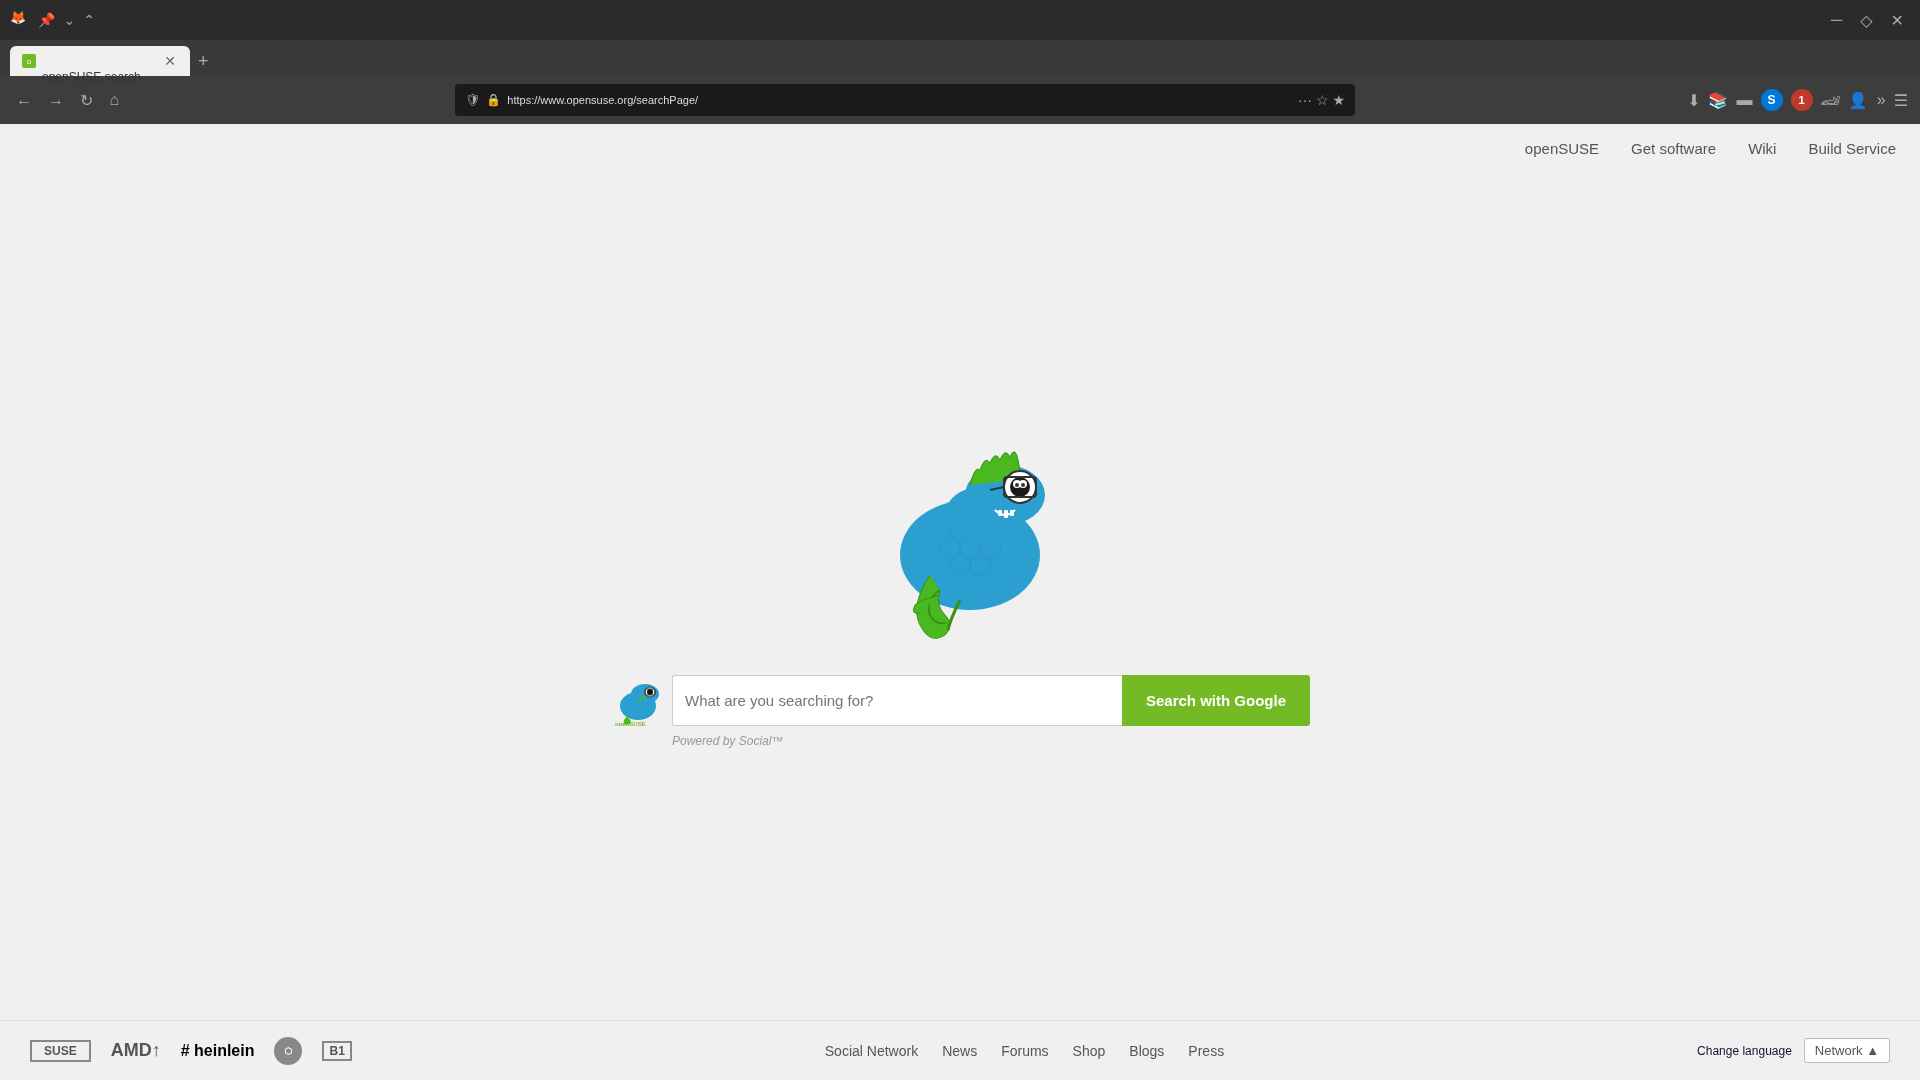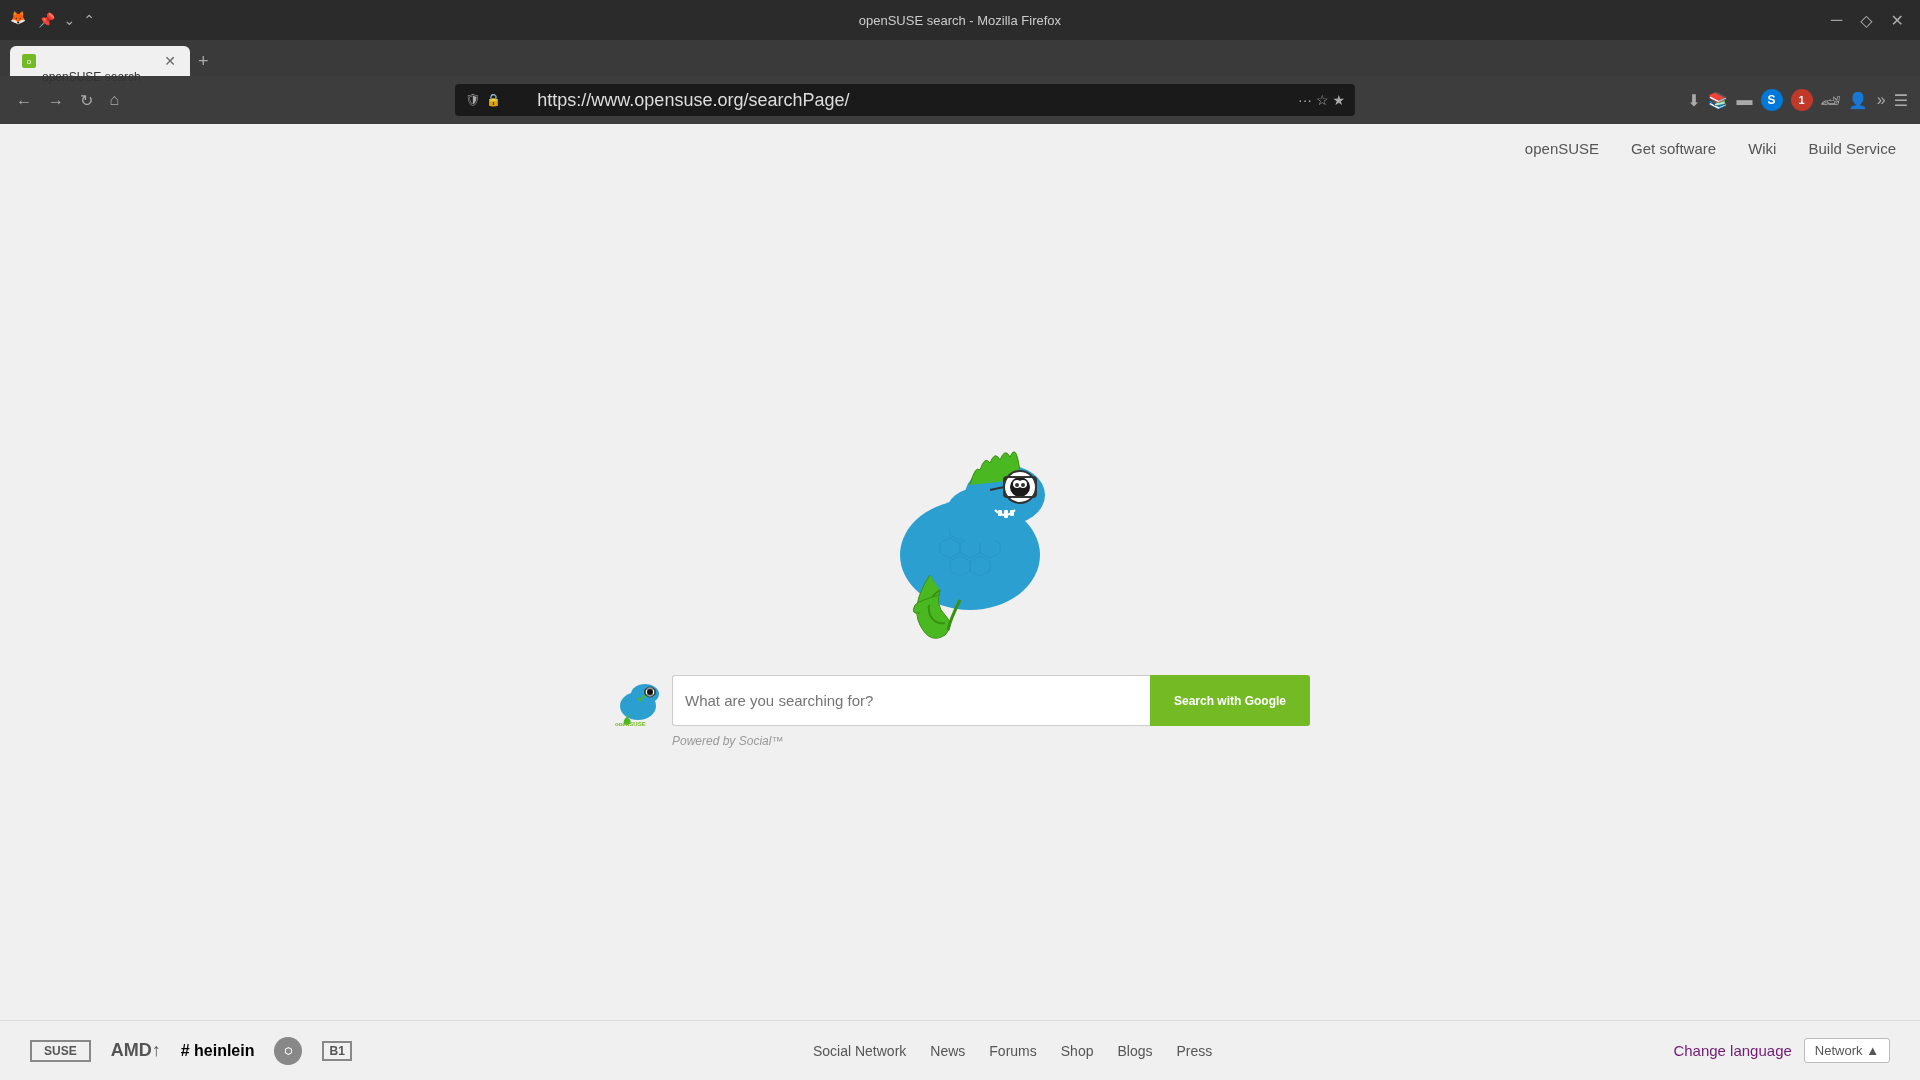--- a/index.html
+++ b/index.html
@@ -70,24 +70,23 @@
       padding: 0 10px;
       gap: 6px;
       max-width: 900px;
       margin: 0 auto;
     }
     .url-icon { color: #aaa; font-size: 12px; }
     .url-input {
       background: none;
       border: none;
       color: #ddd;
-      font-size: 18px;
+      font-size: 11px;
       flex: 1;
       outline: none;
-      margin-left: 30px;
     }
     .url-actions { display: flex; gap: 4px; align-items: center; }
     .url-action-btn { background: none; border: none; color: #aaa; font-size: 14px; cursor: pointer; }
     .toolbar-right { display: flex; align-items: center; gap: 8px; }
     .toolbar-icon { color: #aaa; font-size: 16px; cursor: pointer; background: none; border: none; }
     .skype-icon { background: #0078d7; color: white; width: 22px; height: 22px; border-radius: 50%; display: flex; align-items: center; justify-content: center; font-size: 12px; font-weight: bold; cursor: pointer; border: none; }
     .notif-icon { background: #c0392b; color: white; width: 22px; height: 22px; border-radius: 50%; display: flex; align-items: center; justify-content: center; font-size: 11px; font-weight: bold; cursor: pointer; border: none; position: relative; }
 
     
     .page-wrapper {
@@ -161,21 +160,21 @@
       font-size: 15px;
       color: #888;
       width: 100%;
       background: transparent;
     }
     .search-button {
       background: #73ba25;
       color: white;
       border: none;
       padding: 0 24px;
-      font-size: 12px;
+      font-size: 15px;
       cursor: pointer;
       border-radius: 0 3px 3px 0;
       font-weight: bold;
       white-space: nowrap;
     }
     .powered-by {
       font-size: 12px;
       color: #999;
       margin-top: 8px;
       padding-left: 62px;
@@ -201,21 +200,21 @@
     .suse-logo { border: 2px solid #888; padding: 2px 12px; font-size: 12px; font-weight: bold; color: #555; }
     .amd-logo { font-weight: bold; color: #555; font-size: 18px; }
     .heinlein-logo { color: #000000; font-size: 16px; }
     .logo-circle { width: 28px; height: 28px; border-radius: 50%; background: #888; display: flex; align-items: center; justify-content: center; color: white; font-size: 9px; font-weight: bold; }
     .logo-b1 { border: 2px solid #888; padding: 1px 5px; font-size: 12px; font-weight: bold; color: #555; }
 
     .footer-links { display: flex; gap: 24px; }
     .footer-link { text-decoration: none; color: #555; font-size: 14px; }
 
     .footer-right { display: flex; align-items: center; gap: 12px; }
-    .change-lang { color: #701a75; font-size: 15px; }
+    .change-lang { color: #0f172a; font-size: 12px; }
     .lang-btn {
       border: 1px solid #bbb;
       background: white;
       padding: 4px 10px;
       font-size: 13px;
       cursor: pointer;
       border-radius: 3px;
       color: #555;
       display: flex;
       align-items: center;
@@ -224,23 +223,20 @@
   </style>
 </head>
 <body>
 
 <div class="browser-titlebar">
   <div class="titlebar-left">
     <span class="firefox-icon">🦊</span>
     <span class="pin-icon">📌</span>
     <span class="chevron-icon">⌄</span>
     <span class="chevron-icon">⌃</span>
-  </div>
-  <div class="titlebar-center">
-    <span>openSUSE search - Mozilla Firefox</span>
   </div>
   <div class="titlebar-right">
     <button class="win-btn">─</button>
     <button class="win-btn">◇</button>
     <button class="win-btn">✕</button>
   </div>
 </div>
 
 <div class="tab-bar">
   <div class="tab">

